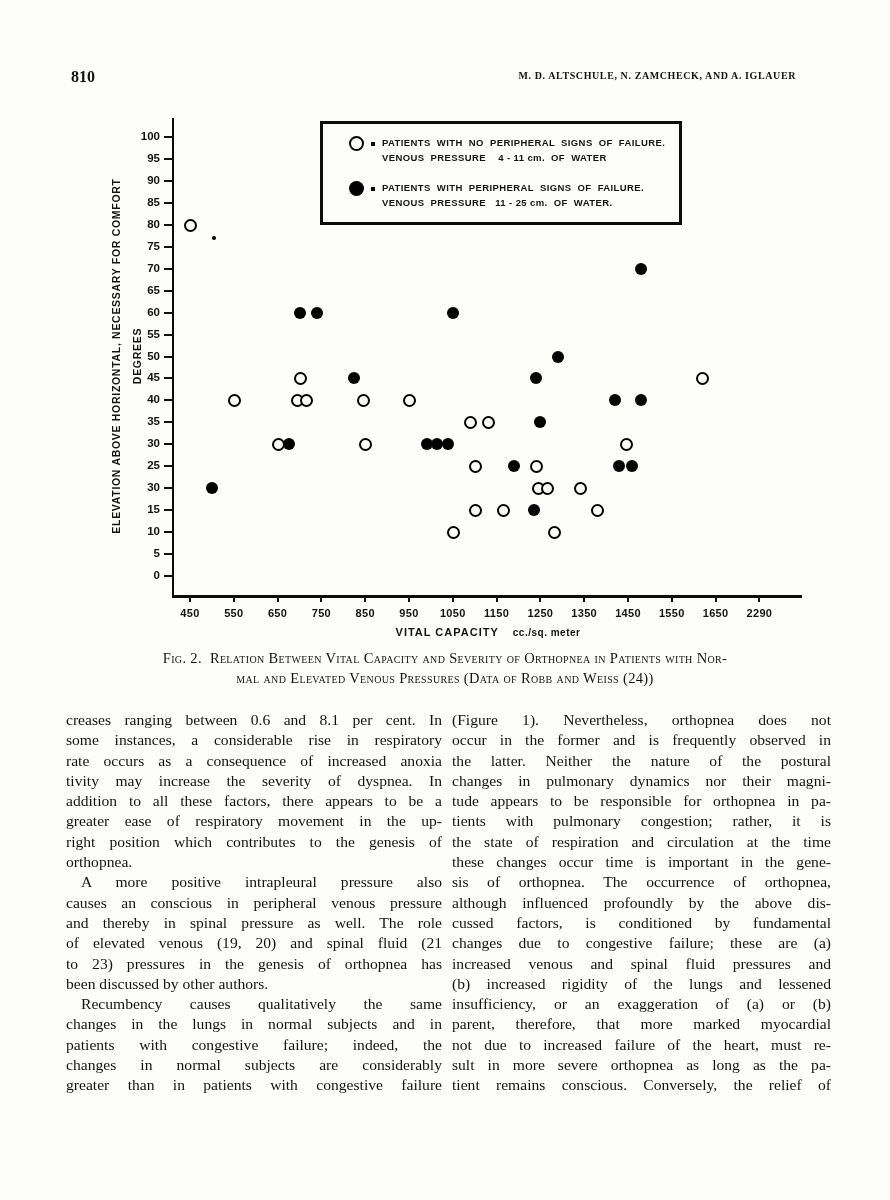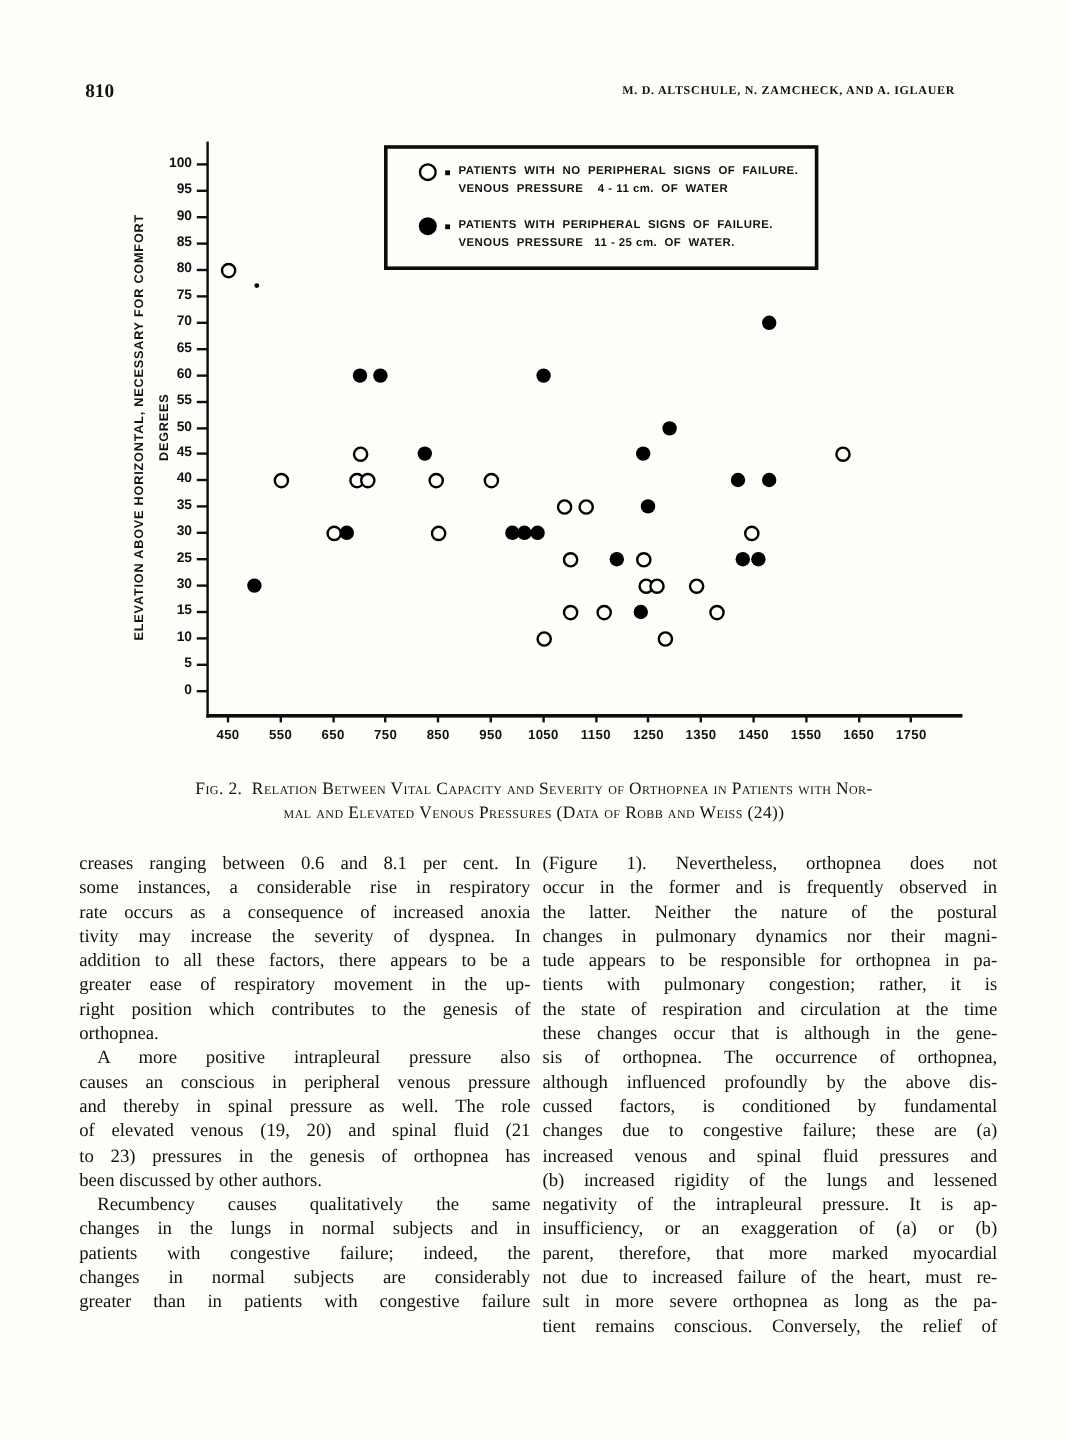--- a/index.html
+++ b/index.html
@@ -72,20 +72,21 @@
           <div class="mopen"></div>
           <div class="lsep"></div>
           <div class="ltext"><div class="">PATIENTS  WITH  NO  PERIPHERAL  SIGNS  OF  FAILURE.</div><div class="">VENOUS  PRESSURE    4 - 11 cm.  OF  WATER</div></div>
         </div>
         <div class="lrow" style="top: 57px;">
           <div class="mfill"></div>
           <div class="lsep"></div>
           <div class="ltext"><div class="">PATIENTS  WITH  PERIPHERAL  SIGNS  OF  FAILURE.</div><div class="">VENOUS  PRESSURE   11 - 25 cm.  OF  WATER.</div></div>
         </div>
       </div>
+    <div class="xtitle"><span>VITAL  CAPACITY</span><span class="unit">cc./sq. meter</span></div>
   <div class="ytick" style="top: 457px;"></div>
       <div class="ylab" style="top: 451px;">0</div>
       <div class="ytick" style="top: 435.05px;"></div>
       <div class="ylab" style="top: 429.05px;">5</div>
       <div class="ytick" style="top: 413.1px;"></div>
       <div class="ylab" style="top: 407.1px;">10</div>
       <div class="ytick" style="top: 391.15px;"></div>
       <div class="ylab" style="top: 385.15px;">15</div>
       <div class="ytick" style="top: 369.2px;"></div>
       <div class="ylab" style="top: 363.2px;">30</div>
@@ -141,21 +142,21 @@
       <div class="xlab" style="left: 344.4px;">1250</div>
       <div class="xtick" style="left: 409.2px;"></div>
       <div class="xlab" style="left: 388.2px;">1350</div>
       <div class="xtick" style="left: 453px;"></div>
       <div class="xlab" style="left: 432px;">1450</div>
       <div class="xtick" style="left: 496.8px;"></div>
       <div class="xlab" style="left: 475.8px;">1550</div>
       <div class="xtick" style="left: 540.6px;"></div>
       <div class="xlab" style="left: 519.6px;">1650</div>
       <div class="xtick" style="left: 584.4px;"></div>
-      <div class="xlab" style="left: 563.4px;">1750</div>
+      <div class="xlab" style="left: 563.4px;">2290</div>
       <div class="pt-open" style="left: 10px; top: 100.8px;"></div>
       <div class="pt-open" style="left: 53.8px; top: 276.4px;"></div>
       <div class="pt-open" style="left: 97.6px; top: 320.3px;"></div>
       <div class="pt-open" style="left: 117.31px; top: 276.4px;"></div>
       <div class="pt-open" style="left: 119.5px; top: 254.45px;"></div>
       <div class="pt-open" style="left: 126.07px; top: 276.4px;"></div>
       <div class="pt-open" style="left: 183.01px; top: 276.4px;"></div>
       <div class="pt-open" style="left: 185.2px; top: 320.3px;"></div>
       <div class="pt-open" style="left: 229px; top: 276.4px;"></div>
       <div class="pt-open" style="left: 272.8px; top: 408.1px;"></div>
@@ -222,28 +223,27 @@
       <div class="bline">greater than in patients with congestive failure</div>
     </div>
   <div class="col col-r">
       <div class="bline">(Figure 1).  Nevertheless, orthopnea does not</div>
       <div class="bline">occur in the former and is frequently observed in</div>
       <div class="bline">the latter.  Neither the nature of the postural</div>
       <div class="bline">changes in pulmonary dynamics nor their magni-</div>
       <div class="bline">tude appears to be responsible for orthopnea in pa-</div>
       <div class="bline">tients with pulmonary congestion; rather, it is</div>
       <div class="bline">the state of respiration and circulation at the time</div>
-      <div class="bline">these changes occur that is although in the gene-</div>
+      <div class="bline">these changes occur time is important in the gene-</div>
       <div class="bline">sis of orthopnea.  The occurrence of orthopnea,</div>
       <div class="bline">although influenced profoundly by the above dis-</div>
       <div class="bline">cussed factors, is conditioned by fundamental</div>
       <div class="bline">changes due to congestive failure; these are (a)</div>
       <div class="bline">increased venous and spinal fluid pressures and</div>
       <div class="bline">(b) increased rigidity of the lungs and lessened</div>
-      <div class="bline">negativity of the intrapleural pressure.  It is ap-</div>
       <div class="bline">insufficiency, or an exaggeration of (a) or (b)</div>
       <div class="bline">parent, therefore, that more marked myocardial</div>
       <div class="bline">not due to increased failure of the heart, must re-</div>
       <div class="bline">sult in more severe orthopnea as long as the pa-</div>
       <div class="bline">tient remains conscious.  Conversely, the relief of</div>
     </div>
 
 </div>
 
 </body></html>

